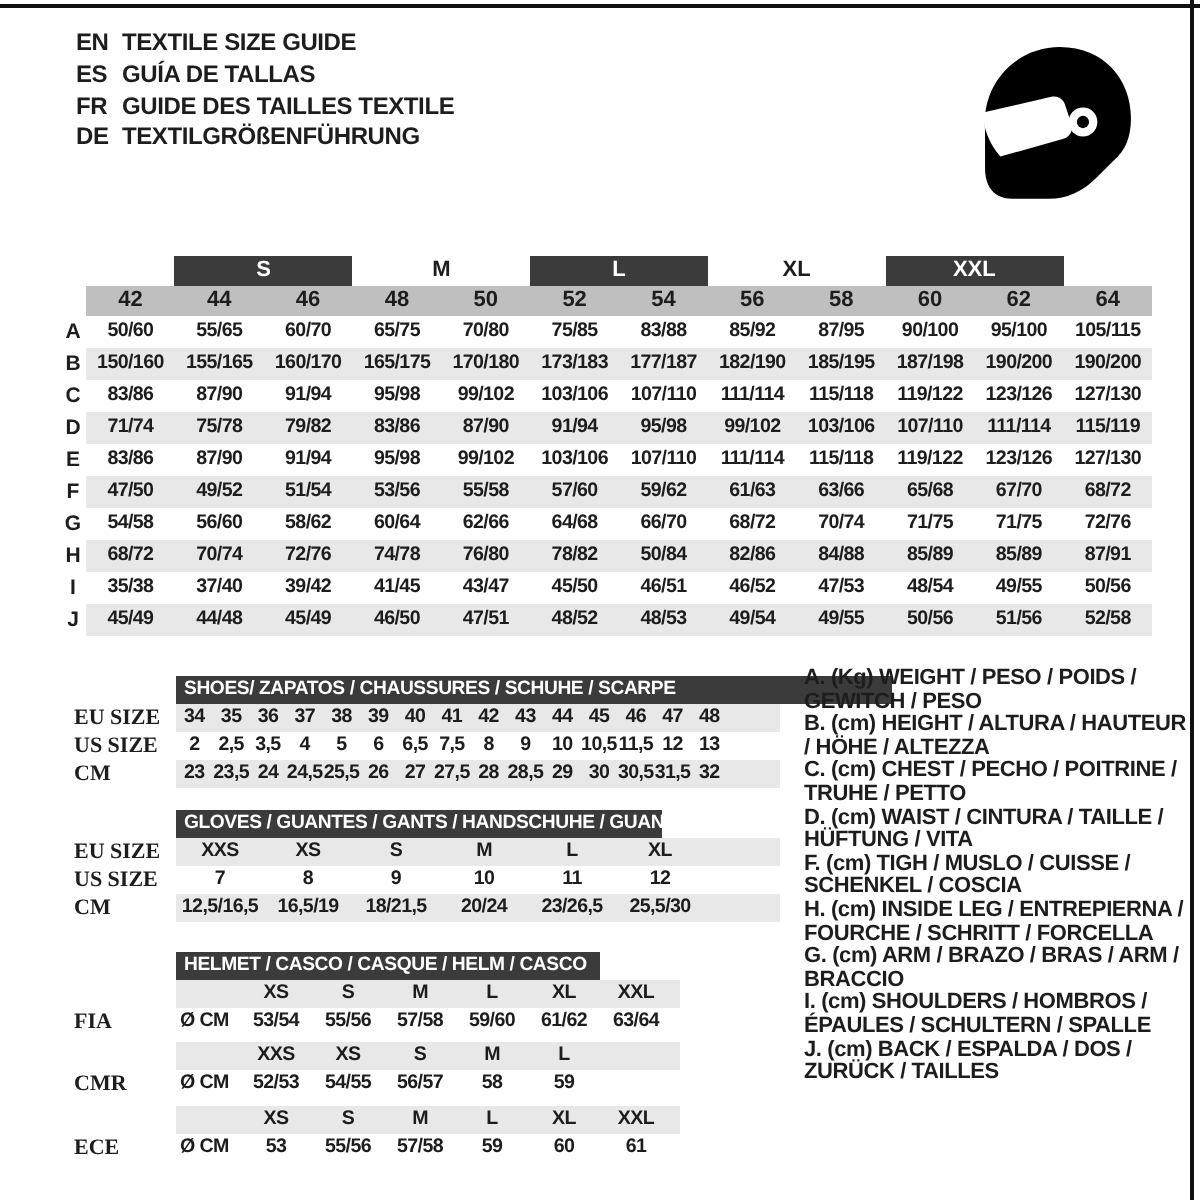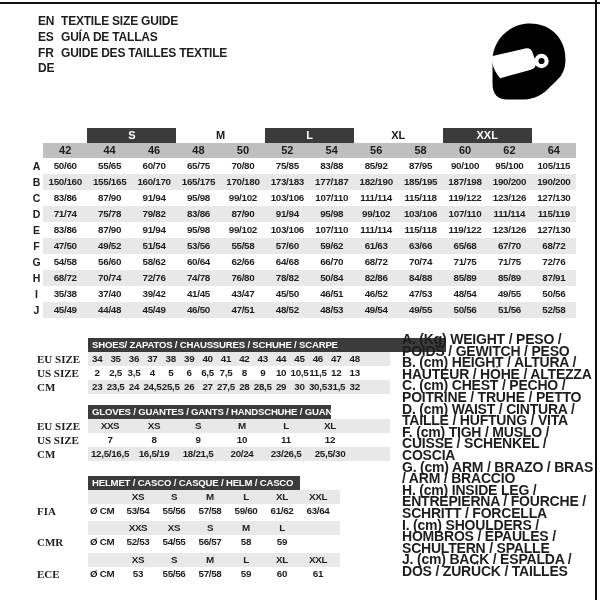--- a/index.html
+++ b/index.html
@@ -41,21 +41,21 @@
              font-size:9.6px; padding-left:4px; white-space:nowrap; overflow:hidden; letter-spacing:-0.2px; }
   .sub-row { display:flex; height:14px; line-height:14px; font-size:9.8px; }
   .sub-label { width:57px; padding-left:6px; font-size:11px;font-family:Liberation Serif, serif; }
   .sub-cells { display:flex; }
   .striped-bg { background:var(--stripe); }
   .sub-cell { text-align:center; white-space:nowrap; letter-spacing:-0.3px; }
   .unit-cell { text-align:left; padding-left:2px; }
   .gap3 { margin-top:3px; } .gap4 { margin-top:4px; }
 
   
-  .legend { position:absolute; left:402px; top:334px; width:193px; font-size:14px; line-height:11.6px; letter-spacing:-0.2px; }
+  .legend { position:absolute; left:402px; top:334px; width:193px; font-size:11px; line-height:11.6px; letter-spacing:-0.2px; }
 </style>
 </head>
 <body style="--dark: #3b3b3b; --band: #bfbfbf; --stripe: #e8e8e8; color: rgb(29, 29, 29);">
 
 <div class="border-top"></div>
 <div class="border-right"></div>
 
 <div class="lang-block">
     <div class="lang-row">
       <div class="lang-code">EN</div>
@@ -64,20 +64,21 @@
     <div class="lang-row">
       <div class="lang-code">ES</div>
       <div class="lang-text">GUÍA DE TALLAS</div>
     </div>
     <div class="lang-row">
       <div class="lang-code">FR</div>
       <div class="lang-text">GUIDE DES TAILLES TEXTILE</div>
     </div>
     <div class="lang-row">
       <div class="lang-code">DE</div>
+      <div class="lang-text">TEXTILGRÖßENFÜHRUNG</div>
     </div>
   </div>
 
 <div class="helmet-box">
   <svg viewBox="0 0 100 100" width="96" height="96" aria-hidden="true">
     <path d="M12,54 C10,29 29,11 51,11 C74,11 88,28 88,48 C88,58 85,65 79,70 L70,79 C63,86 55,90 45,90 L26,90 C17,90 12,84 12,74 Z" fill="#000"></path>
     <path d="M11,45 L46,37 C50,36 53,38 54,42 L57,51 C58,55 56,58 52,59 L20,68 C14,61 11,53 11,45 Z" fill="#fff"></path>
     <circle cx="63" cy="50" r="7.5" fill="#fff"></circle>
     <circle cx="63" cy="50" r="3.2" fill="#000"></circle>
   </svg>
@@ -461,17 +462,17 @@
       </div>
     </div>
 </div>
 
 <div class="legend">
     <div class="legend-item">A. (Kg) WEIGHT / PESO / POIDS / GEWITCH / PESO</div>
     <div class="legend-item">B. (cm) HEIGHT / ALTURA / HAUTEUR / HÖHE / ALTEZZA</div>
     <div class="legend-item">C. (cm) CHEST / PECHO / POITRINE / TRUHE / PETTO</div>
     <div class="legend-item">D. (cm) WAIST / CINTURA / TAILLE / HÜFTUNG / VITA</div>
     <div class="legend-item">F. (cm) TIGH / MUSLO / CUISSE / SCHENKEL / COSCIA</div>
+    <div class="legend-item">H. (cm) INSIDE LEG / ENTREPIERNA / FOURCHE / SCHRITT / FORCELLA</div>
     <div class="legend-item">G. (cm) ARM / BRAZO / BRAS / ARM / BRACCIO</div>
-    <div class="legend-item">H. (cm) INSIDE LEG / ENTREPIERNA / FOURCHE / SCHRITT / FORCELLA</div>
     <div class="legend-item">I. (cm) SHOULDERS / HOMBROS / ÉPAULES / SCHULTERN / SPALLE</div>
     <div class="legend-item">J. (cm) BACK / ESPALDA / DOS / ZURÜCK / TAILLES</div>
   </div>
 
 </body></html>

